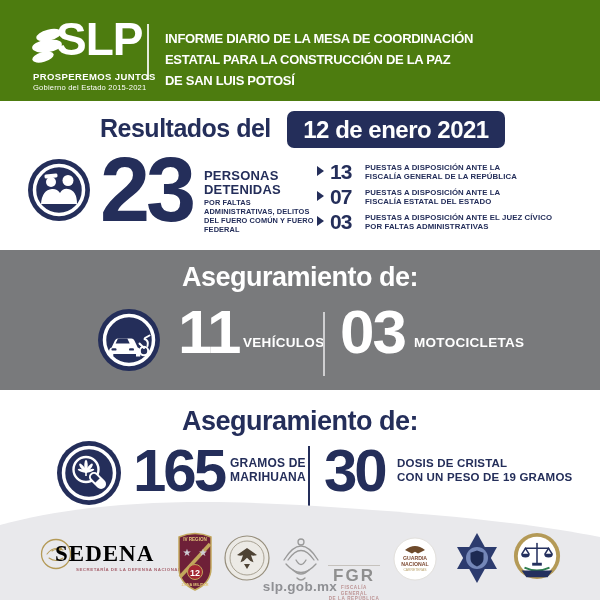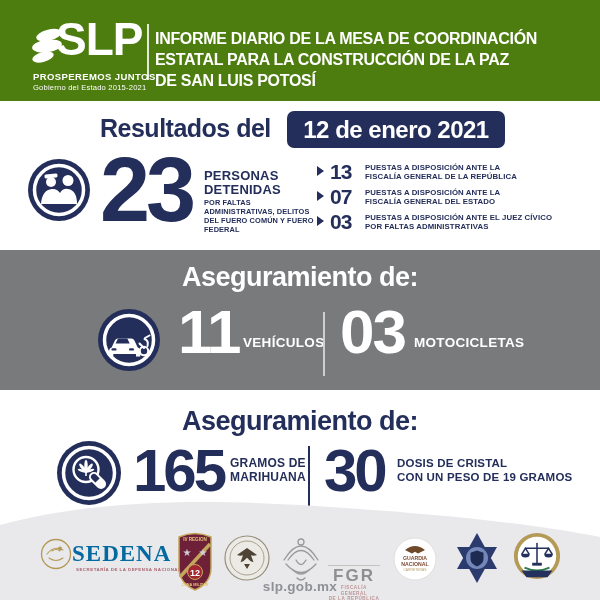--- a/index.html
+++ b/index.html
@@ -7,21 +7,21 @@
           font-family:"Liberation Sans",sans-serif;background:#fff;}
 
   
   .header{position:absolute;left:0;top:0;width:600px;height:101px;background:#4d7c0f;}
   .logo-block{position:absolute;left:33px;top:22px;width:150px;height:75px;color:#fff;}
   .logo-stones{position:absolute;left:-2px;top:6px;}
   .logo-slp{position:absolute;left:23px;top:-10px;font-size:46px;font-weight:bold;letter-spacing:-1px;color:#fff;}
   .logo-tagline{position:absolute;left:0;top:49px;font-size:9.5px;font-weight:bold;letter-spacing:.4px;white-space:nowrap;}
   .logo-subtitle{position:absolute;left:0;top:61px;font-size:7.6px;letter-spacing:.2px;white-space:nowrap;}
   .header-sep{position:absolute;left:147px;top:24px;width:1.5px;height:56px;background:rgba(255,255,255,.85);}
-  .header-title{position:absolute;left:155px;top:28px;color:#fff;font-size:16px;font-weight:bold;
+  .header-title{position:absolute;left:165px;top:28px;color:#fff;font-size:13px;font-weight:bold;
                 line-height:21px;letter-spacing:-.3px;white-space:nowrap;}
 
   
   .navy{color:#242e5a;}
   .results-heading{position:absolute;left:92px;top:114px;font-size:25px;font-weight:bold;letter-spacing:-.5px;margin-left:8px;}
   .date-pill{position:absolute;left:287px;top:111px;width:218px;height:37px;background:#242e5a;border-radius:7px;
              display:flex;align-items:center;justify-content:center;color:#fff;font-size:24px;font-weight:bold;letter-spacing:-.5px;}
   .detained-icon{position:absolute;left:27px;top:158px;}
   .detained-count{position:absolute;left:100px;top:148px;font-size:90px;font-weight:bold;letter-spacing:-4px;line-height:84px;}
   .detained-label{position:absolute;left:204px;top:169px;font-size:13px;font-weight:bold;line-height:13.5px;letter-spacing:.2px;}
@@ -49,22 +49,22 @@
   .drug-icon{position:absolute;left:56px;top:440px;}
   .drug-count1{position:absolute;left:133px;top:436px;font-size:60px;font-weight:bold;letter-spacing:-3px;}
   .drug-label1{position:absolute;left:230px;top:456px;font-size:12px;font-weight:bold;line-height:14px;letter-spacing:.2px;}
   .drug-divider{position:absolute;left:308px;top:446px;width:2px;height:64px;background:#242e5a;}
   .drug-count2{position:absolute;left:324px;top:436px;font-size:60px;font-weight:bold;letter-spacing:-3px;}
   .drug-label2{position:absolute;left:397px;top:456px;font-size:11.5px;font-weight:bold;line-height:14px;letter-spacing:.2px;}
 
   
   .footer-wave{position:absolute;left:0;top:495px;width:600px;height:105px;}
   .sedena-eagle{position:absolute;left:40px;top:538px;}
-  .sedena-name{position:absolute;left:72px;top:541px;font-family:"Liberation Serif",serif;font-weight:bold;
-               font-size:23px;color:#0369a1;letter-spacing:1px;}
+  .sedena-name{position:absolute;left:55px;top:541px;font-family:"Liberation Serif",serif;font-weight:bold;
+               font-size:23px;color:#000000;letter-spacing:1px;}
   .sedena-sub{position:absolute;left:76px;top:567px;font-size:4.4px;color:#a8646f;letter-spacing:.5px;font-weight:bold;}
   .region-shield{position:absolute;left:177px;top:531px;}
   .eagle-seal{position:absolute;left:224px;top:535px;}
   .coat-arms{position:absolute;left:278px;top:530px;}
   .fgr-block{position:absolute;left:328px;top:541px;width:52px;border-top:1px solid #c6c2bd;padding-top:1px;text-align:center;margin-top:24px;}
   .fgr-name{font-size:17px;color:#8f8f8f;letter-spacing:2px;font-weight:bold;line-height:18px;}
   .fgr-sub{font-size:4.6px;color:#bd9494;letter-spacing:.6px;line-height:5.6px;font-weight:bold;}
   .gn-logo{position:absolute;left:393px;top:537px;}
   .police-star{position:absolute;left:452px;top:531px;}
   .justice-emblem{position:absolute;left:512px;top:531px;}
@@ -126,21 +126,21 @@
       <span class="bk-label">
         <span style="display:block">PUESTAS A DISPOSICIÓN ANTE LA</span>
         <span style="display:block">FISCALÍA GENERAL DE LA REPÚBLICA</span>
       </span>
     </div>
     <div class="bk-row">
       <span class="bk-arrow"></span>
       <span class="bk-num">07</span>
       <span class="bk-label">
         <span style="display:block">PUESTAS A DISPOSICIÓN ANTE LA</span>
-        <span style="display:block">FISCALÍA GENERAL DEL ESTADO</span>
+        <span style="display:block">FISCALÍA ESTATAL DEL ESTADO</span>
       </span>
     </div>
     <div class="bk-row">
       <span class="bk-arrow"></span>
       <span class="bk-num">03</span>
       <span class="bk-label">
         <span style="display:block">PUESTAS A DISPOSICIÓN ANTE EL JUEZ CÍVICO</span>
         <span style="display:block">POR FALTAS ADMINISTRATIVAS</span>
       </span>
     </div>

